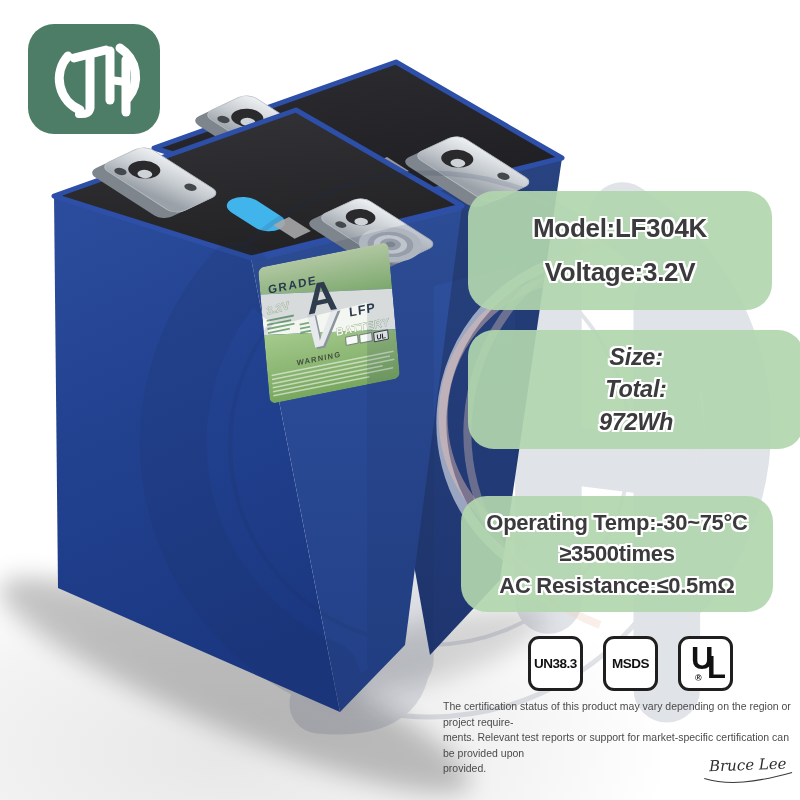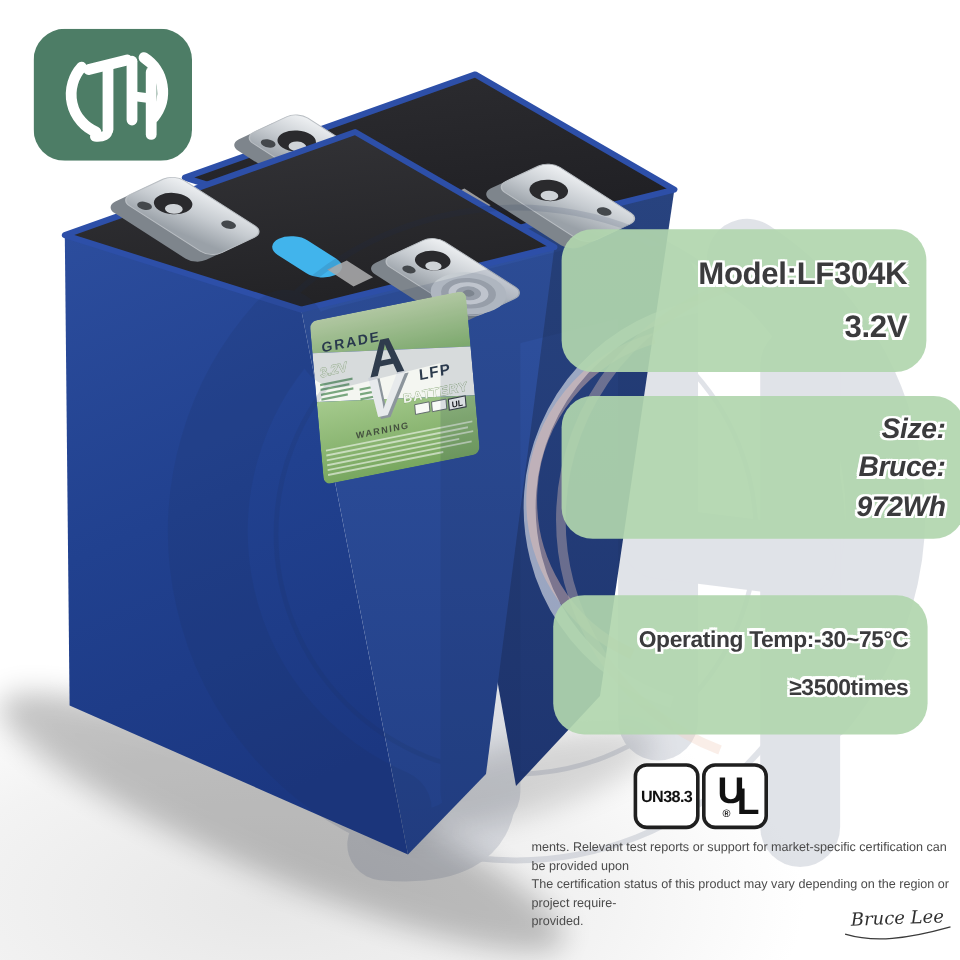--- a/index.html
+++ b/index.html
@@ -11,31 +11,31 @@
   #scene{position:absolute;left:0;top:0;z-index:1;}
   #brand-logo{position:absolute;left:28px;top:24px;z-index:4;}
 
   
   .panel{position:absolute;z-index:3;background:rgba(177,214,174,0.92);
     border-radius:26px;display:flex;flex-direction:column;justify-content:space-evenly;
     padding:8px 16px;box-sizing:border-box;}
   #panel-1{left:468px;top:191px;width:304px;height:119px;}
   #panel-2{left:468px;top:330px;width:336px;height:119px;font-style:italic;}
   #panel-3{left:461px;top:496px;width:312px;height:116px;}
-  .row{display:flex;justify-content:flex-end;align-items:baseline;
+  .row{display:flex;justify-content:center;align-items:baseline;
     font-weight:bold;color:#3b3b3d;letter-spacing:-0.3px;
     --o:#ffffff;
     text-shadow:-2px -2px 0 var(--o),0 -2px 0 var(--o),2px -2px 0 var(--o),
       -2px 0 0 var(--o),2px 0 0 var(--o),-2px 2px 0 var(--o),0 2px 0 var(--o),2px 2px 0 var(--o);}
   #panel-1 .row{font-size:26px;}
   #panel-2 .row{font-size:23.5px;}
-  #panel-3 .row{font-size:19px;}
+  #panel-3 .row{font-size:22px;}
 
   
-  #certs{position:absolute;left:528px;top:636px;z-index:3;display:flex;gap:2px;}
+  #certs{position:absolute;left:528px;top:636px;z-index:3;display:flex;gap:20px;}
   .badge{width:55px;height:55px;background:#fff;border:3px solid #1f1f1f;border-radius:11px;
     box-sizing:border-box;display:flex;align-items:center;justify-content:center;
     font-weight:bold;color:#111;}
   .badge.small-text{font-size:13.5px;letter-spacing:-0.5px;}
   .badge-ul{position:relative;font-family:"Liberation Sans",sans-serif;}
   .badge-ul .ul-u{position:absolute;left:10px;top:2px;font-size:31px;font-weight:bold;}
   .badge-ul .ul-l{position:absolute;left:26px;top:11px;font-size:31px;font-weight:bold;}
   .badge-ul .ul-reg{position:absolute;left:14px;top:34px;font-size:9px;}
 
   
@@ -236,60 +236,68 @@
     <rect x="0" y="0" width="132" height="110" rx="26" fill="#4d7d66"></rect>
     <use href="#monogram" color="#ffffff"></use>
   </svg>
 
   <div id="panel-1" class="panel">
     <div class="row">
       <span>Model:</span>
       <span>LF304K</span>
     </div>
     <div class="row">
+      <span>Voltage:</span>
       <span>3.2V</span>
     </div>
   </div>
 
   <div id="panel-2" class="panel">
     <div class="row">
       <span>Size:</span>
     </div>
     <div class="row">
-      <span>Bruce:</span>
+      <span>Total:</span>
     </div>
     <div class="row">
       <span>972Wh</span>
     </div>
   </div>
 
   <div id="panel-3" class="panel">
     <div class="row">
       <span>Operating Temp:</span>
       <span>-30~75°C</span>
     </div>
     <div class="row">
       <span>≥3500times</span>
+    </div>
+    <div class="row">
+      <span>AC Resistance:</span>
+      <span>≤0.5mΩ</span>
     </div>
   </div>
 
   <div id="certs">
     <div class="badge small-text">
       <span>UN38.3</span>
+    </div>
+    <div class="badge small-text">
+      <span>MSDS</span>
     </div>
     <div class="badge badge-ul">
       <span class="ul-u">U</span>
       <span class="ul-l">L</span>
       <span class="ul-reg">®</span>
     </div>
   </div>
 
   <div id="disclaimer">
+    <div>The certification status of this product may vary depending on the region or project require-</div>
     <div>ments. Relevant test reports or support for market-specific certification can be provided upon</div>
-    <div>The certification status of this product may vary depending on the region or project require-</div>
     <div>provided.</div>
   </div>
 
   <div id="signature">
     <span>Bruce Lee</span>
     <svg width="96" height="14" viewBox="0 0 96 14">
       <path d="M4,5 C28,13 55,11 92,2" fill="none" stroke="#3a3a3a" stroke-width="1.1"></path>
     </svg>
   </div>
 

